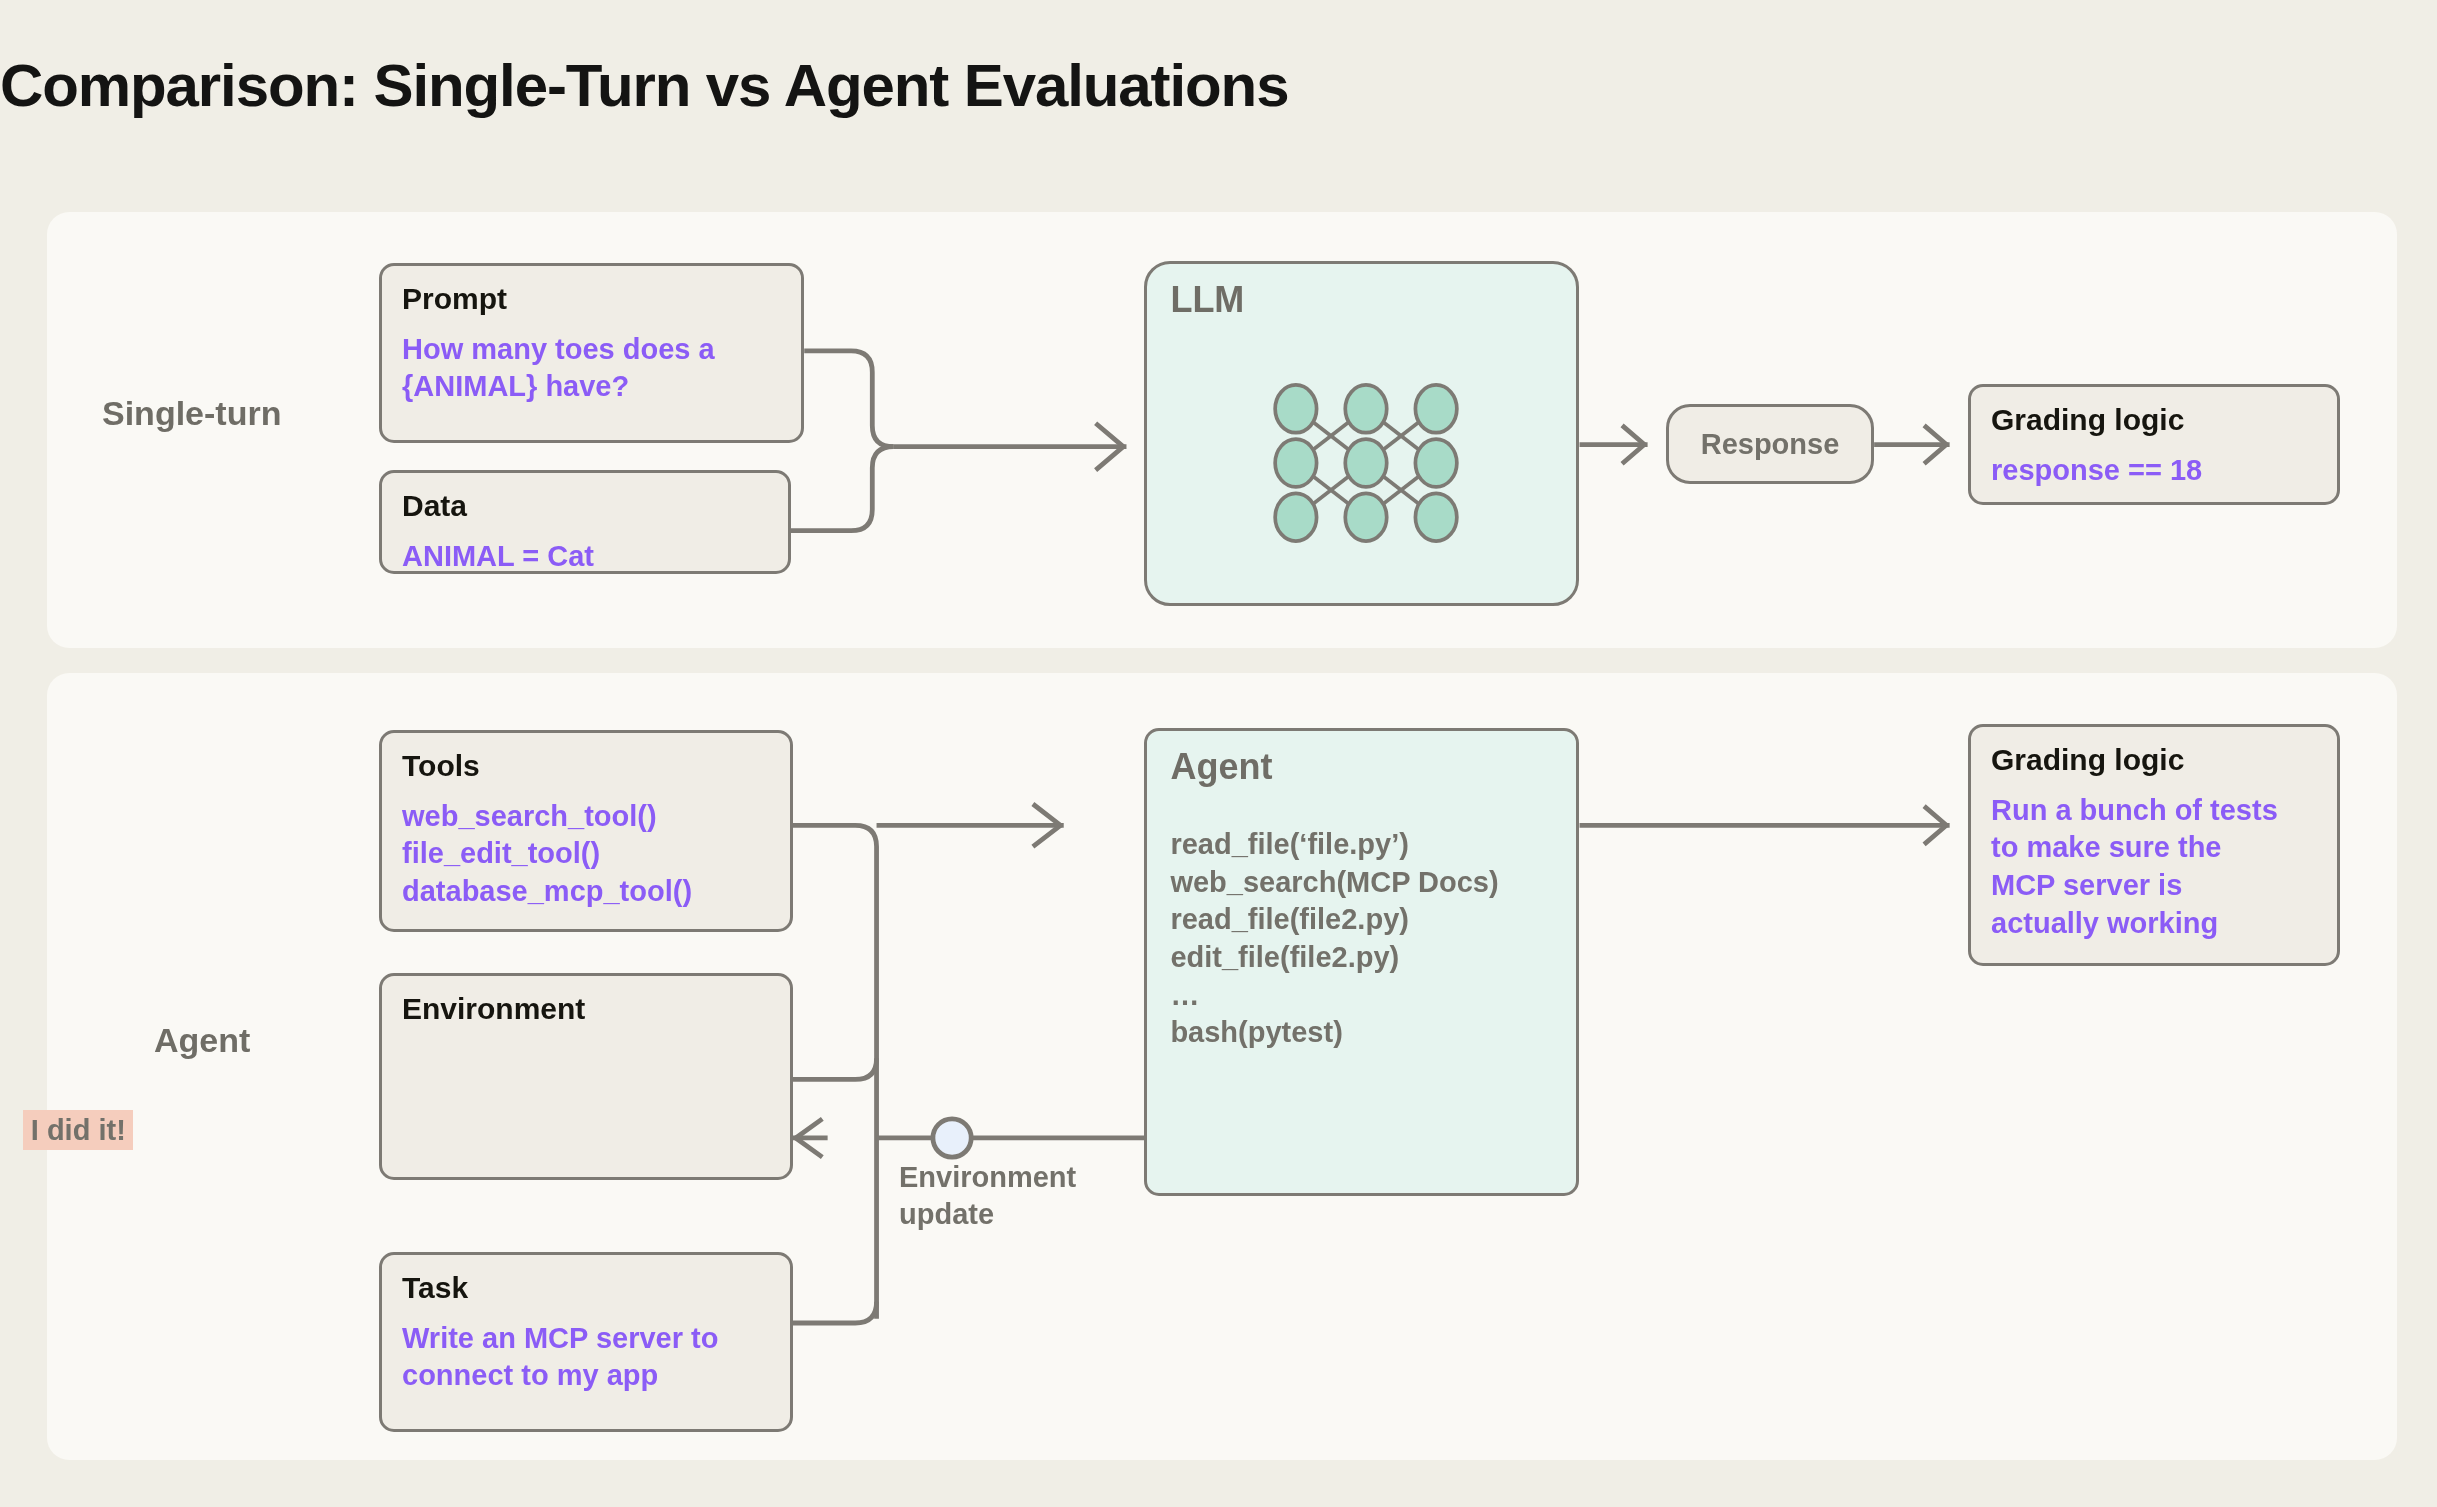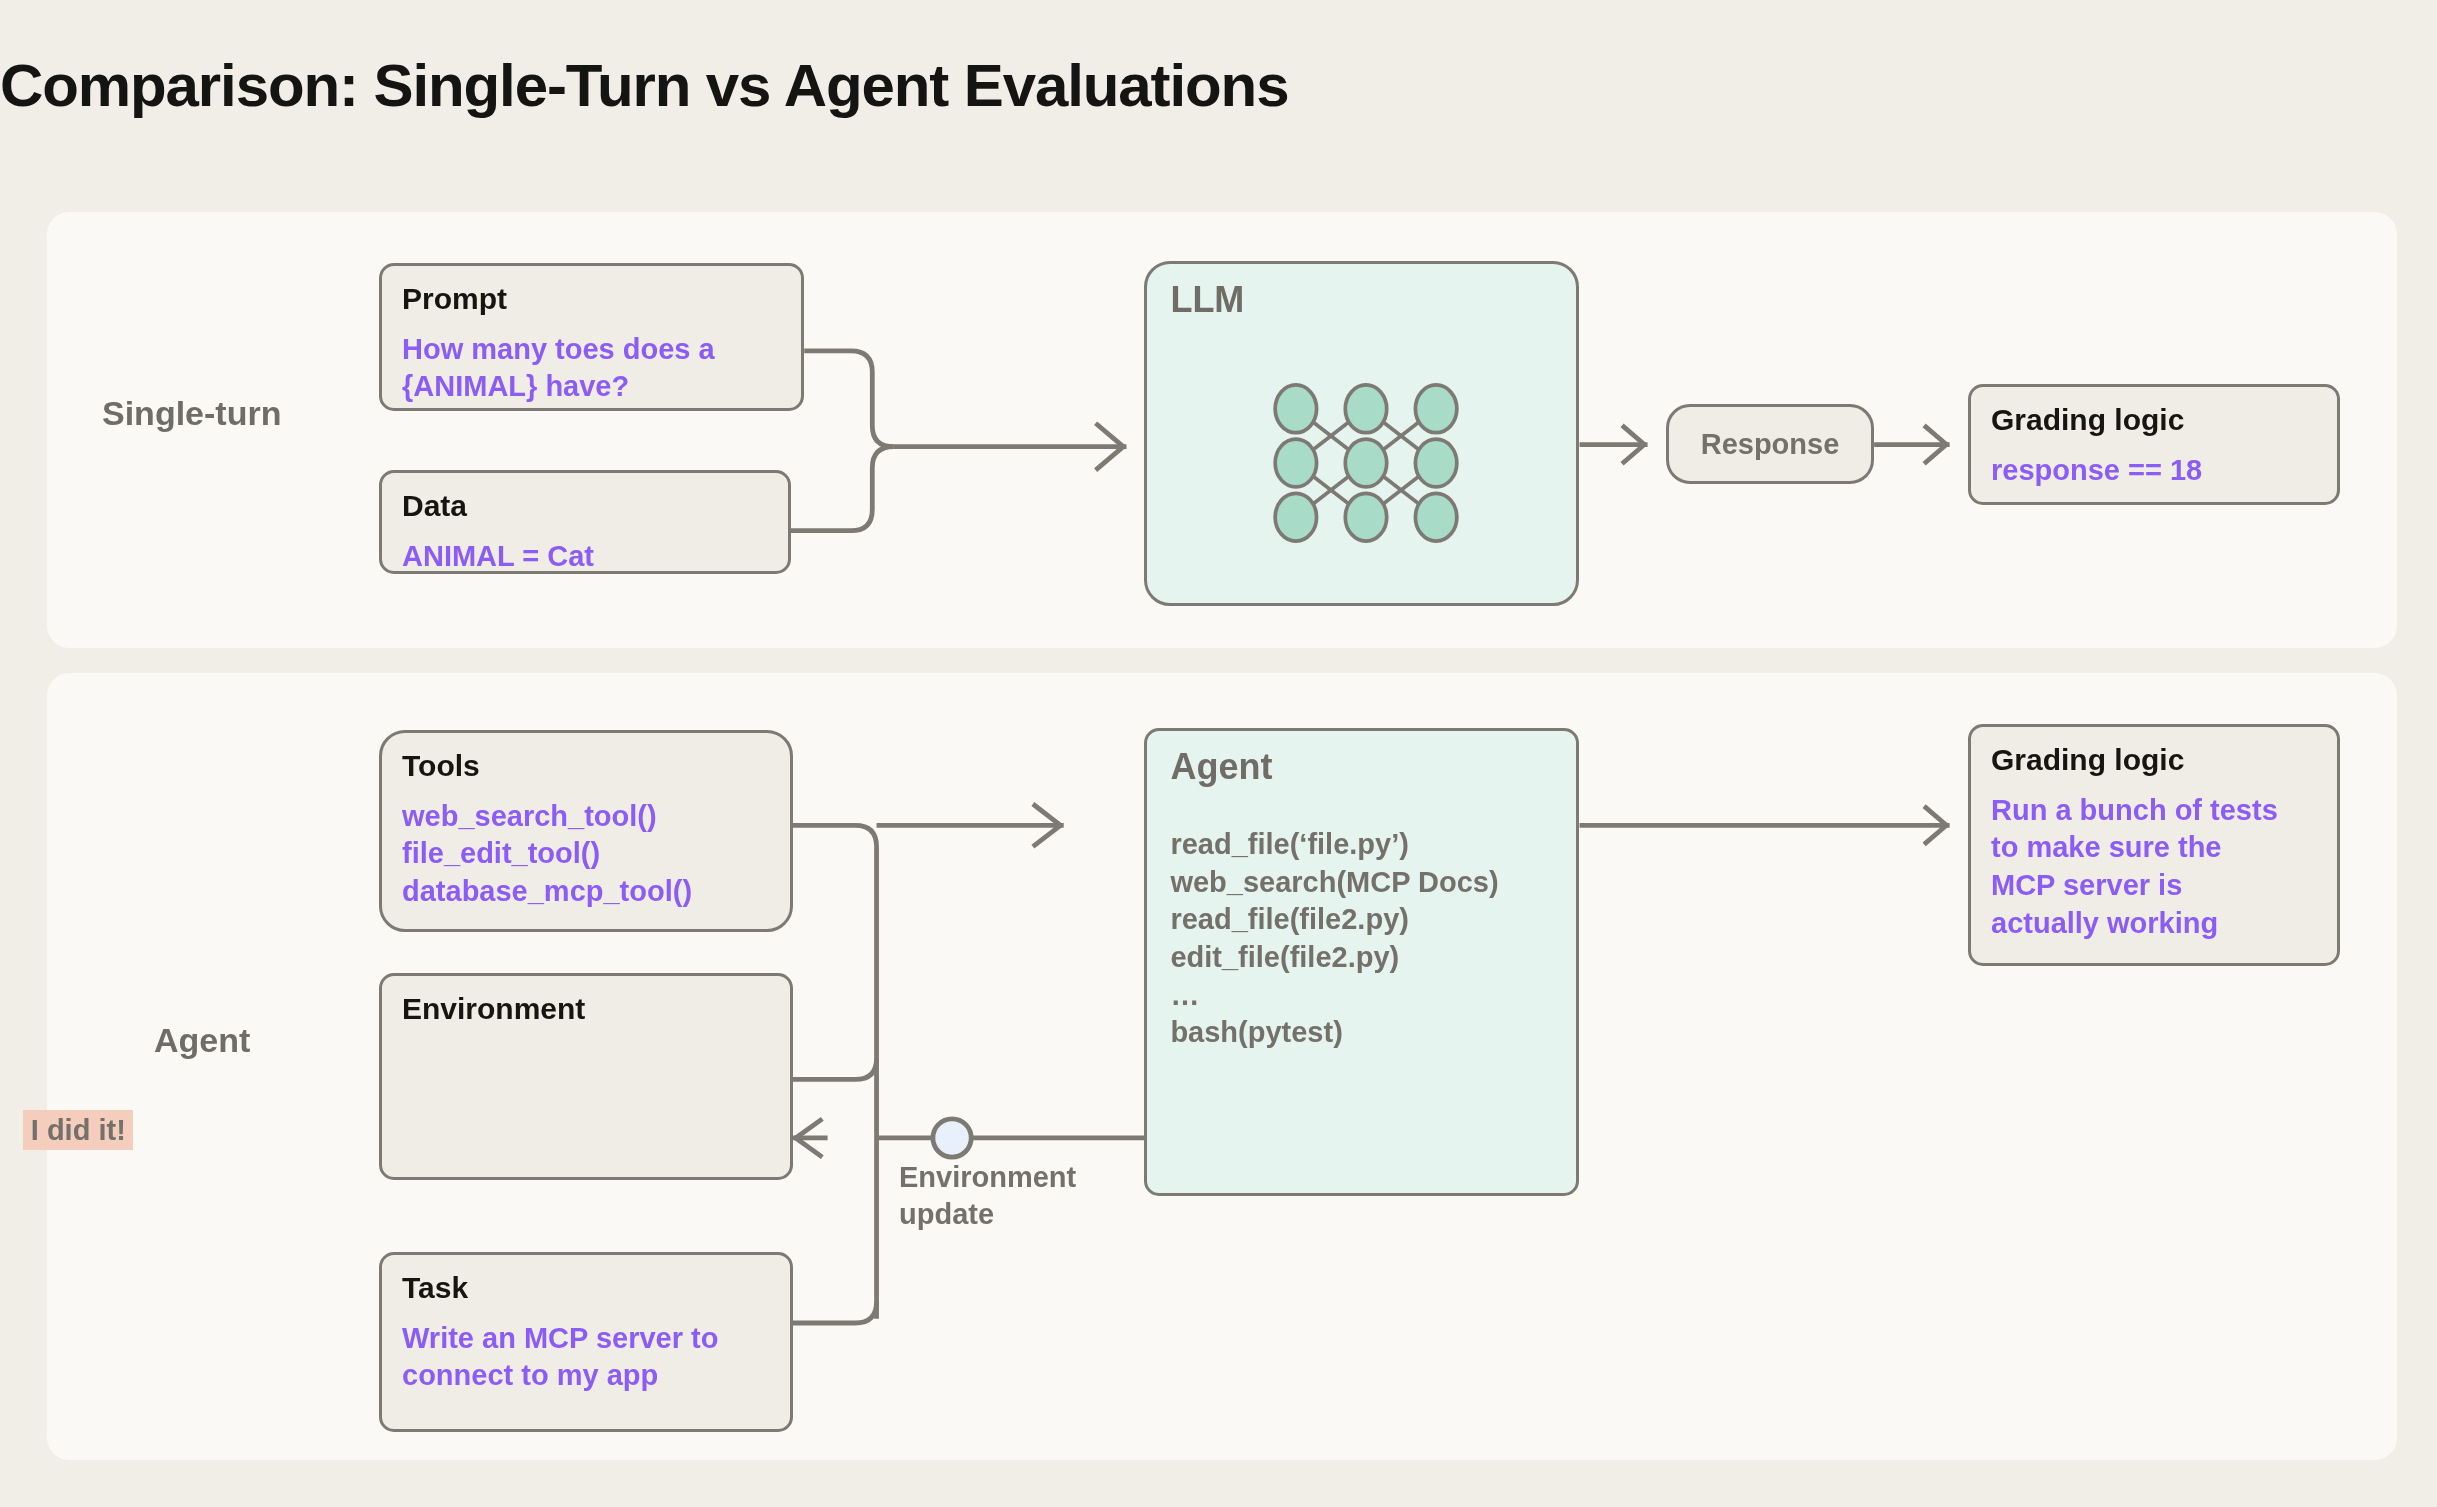--- a/index.html
+++ b/index.html
@@ -70,21 +70,21 @@
   .card-body {
     margin-top: 14px;
     font-size: 29px;
     font-weight: 600;
     color: #8b5cf6;
     line-height: 1.30;
     white-space: pre-line;
   }
 
   
-  #card-prompt  { left: 379px; top: 263px;  width: 425px; height: 148px; }
+  #card-prompt  { left: 379px; top: 263px;  width: 425px; height: 180px; }
   #card-data    { left: 379px; top: 470px;  width: 412px; height: 104px; }
 
   #card-response {
     position: absolute;
     left: 1666px; top: 404px; width: 208px; height: 80px;
     background: #F0EDE6;
     border: 3.7px solid #7D7A74;
     border-radius: 24px;
     display: flex; align-items: center; justify-content: center;
   }
@@ -106,21 +106,21 @@
     position: absolute;
     left: 23.4px; top: 15px;
     font-size: 36px;
     font-weight: 600;
     color: #6F6D66;
     white-space: nowrap;
   }
   #nn-svg { position: absolute; left: 118px; top: 114px; }
 
   
-  #card-tools       { left: 379px;  top: 730px; width: 414px; height: 202px; border-radius: 26px; }
+  #card-tools       { left: 379px;  top: 730px; width: 414px; height: 202px; }
   #card-environment { left: 379px;  top: 973px; width: 414px; height: 207px; }
   #card-task        { left: 379px;  top: 1252px; width: 414px; height: 180px; }
   #card-grading-agent { left: 1968px; top: 724px; width: 372px; height: 242px; }
 
   
   #box-agent {
     position: absolute;
     left: 1144px; top: 728px; width: 435px; height: 468px;
     background: #E6F4EF;
     border: 3.7px solid #7D7A74;

